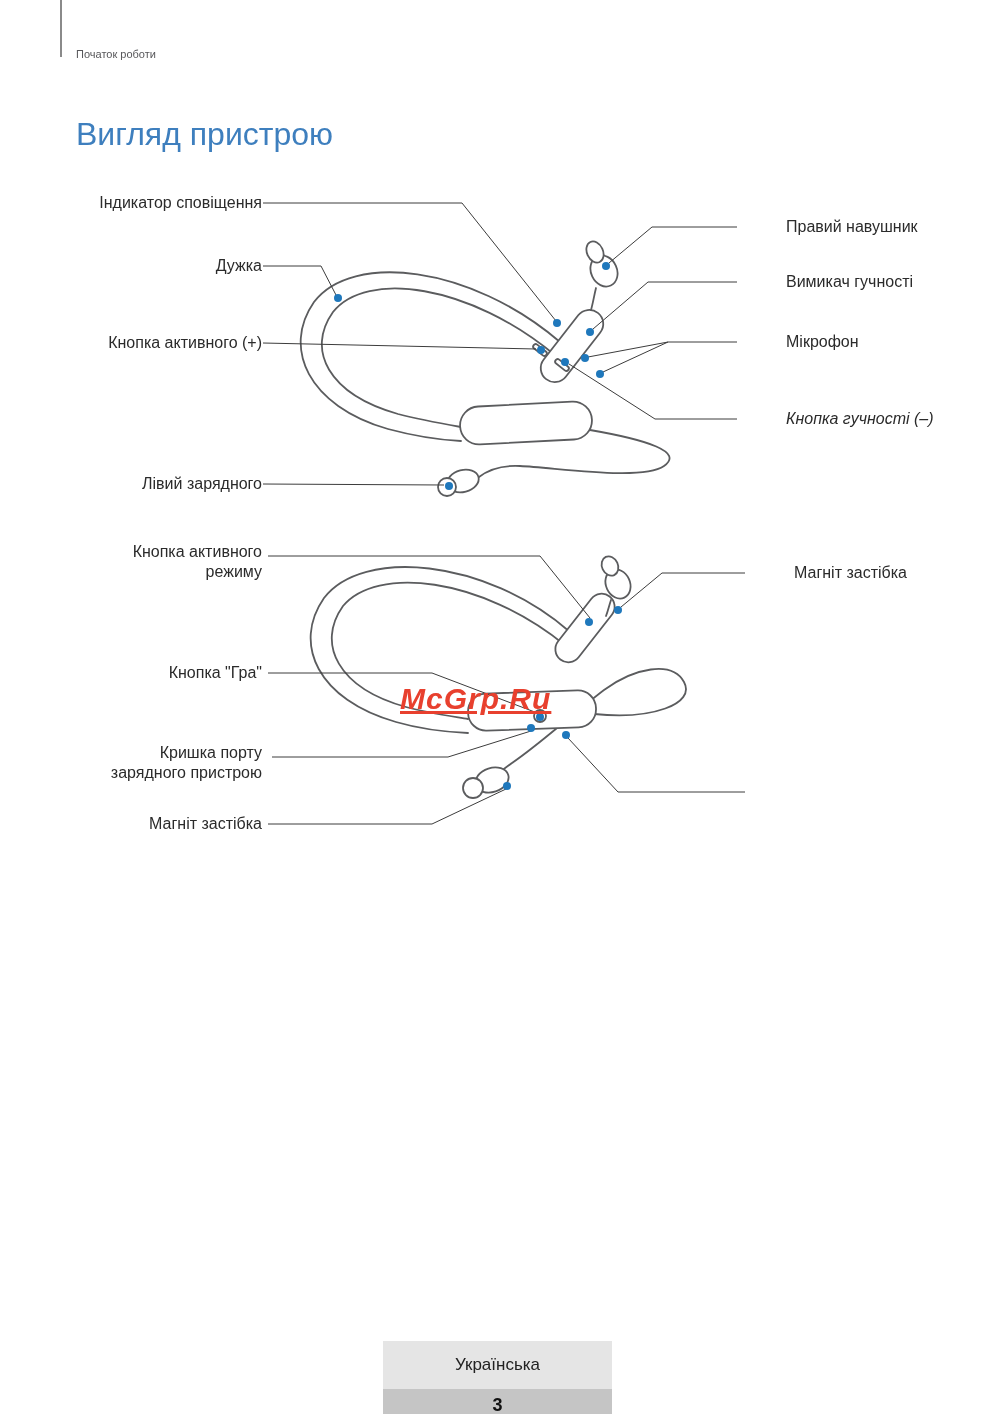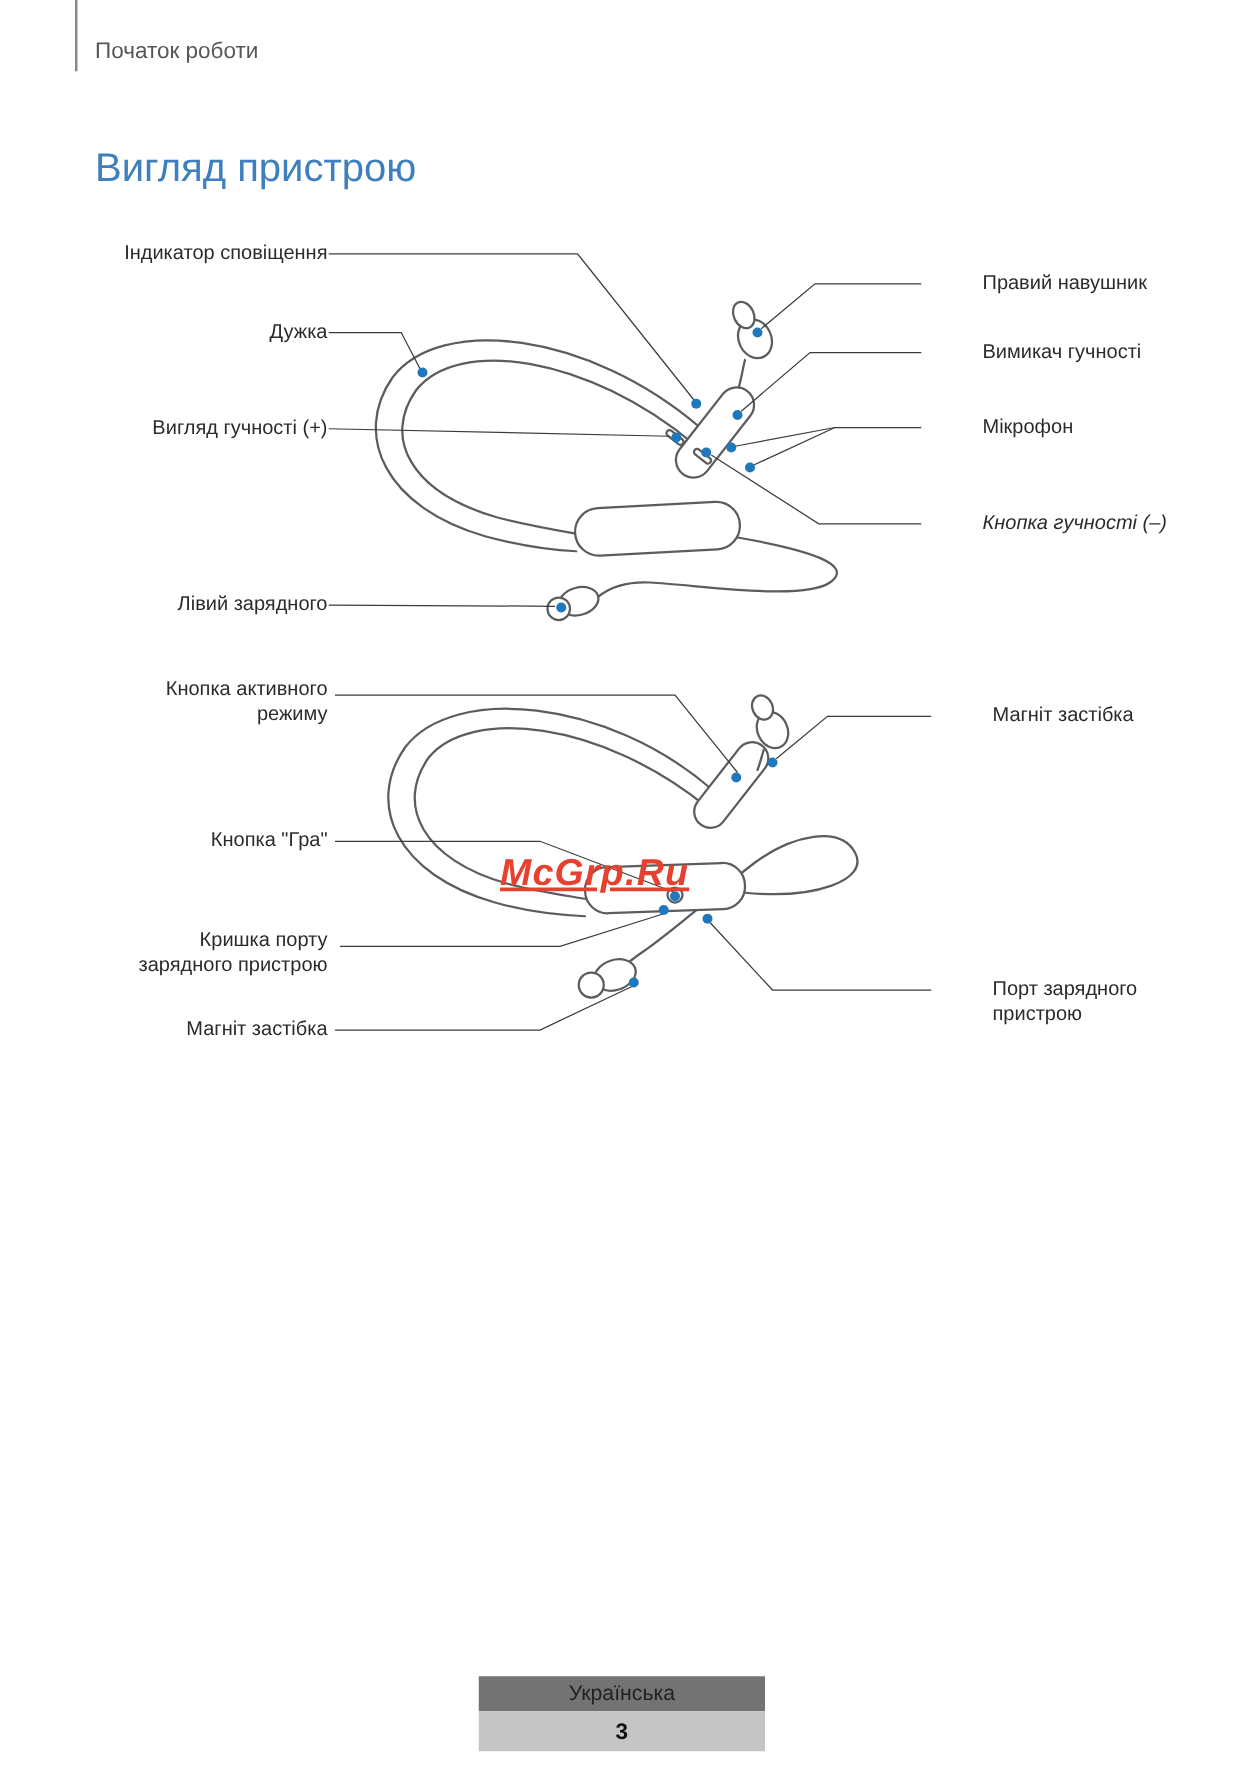--- a/index.html
+++ b/index.html
@@ -5,41 +5,41 @@
   html,body{margin:0;padding:0;background:#ffffff;}
   #page{
     position:relative;
     width:1000px;height:1414px;
     background:#ffffff;
     font-family:"Liberation Sans", sans-serif;
     overflow:hidden;
   }
   .abs{position:absolute;}
   #vrule{left:60px;top:0;width:2px;height:57px;background:#8a8a8a;}
-  #header-text{left:76px;top:30px;font-size:18px;color:#57575a;}
+  #header-text{left:76px;top:48px;font-size:11px;color:#57575a;}
   #page-title{left:76px;top:116px;font-size:32px;font-weight:500;color:#3e7fbe;}
   .lbl{font-size:16px;line-height:20px;color:#2b2b2b;white-space:pre-line;}
   .lbl-l{left:36px;width:226px;text-align:right;}
   .lbl-r{text-align:left;width:180px;margin-left:46px;}
   #diagram-svg{left:0;top:0;}
   .dev{fill:none;stroke:#5b5c5e;stroke-width:1.8;stroke-linecap:round;}
   .devfill{fill:#ffffff;stroke:#5b5c5e;stroke-width:1.8;}
   .callout{fill:none;stroke:#3c3c3c;stroke-width:1;}
   .dot{fill:#1f78bc;stroke:none;}
   #watermark{
     left:400px;top:682px;
     font-size:30px;font-weight:bold;font-style:italic;
     color:#e8402e;
     text-decoration:underline;
     text-decoration-thickness:3px;
     letter-spacing:1px;
   }
   #footer{left:383px;top:1341px;width:229px;}
   #footer-lang{
-    height:28px;background:#737373;
+    height:48px;background:#e5e5e5;
     display:flex;align-items:center;justify-content:center;
     font-size:17px;color:#222222;
   }
   #footer-page{
     height:32px;background:#c5c5c5;
     display:flex;align-items:center;justify-content:center;
     font-size:18px;font-weight:bold;color:#111111;
   }
 </style>
 </head>
@@ -127,38 +127,36 @@
       <polyline class="callout" points="268,824 432,824 506,789"></polyline>
       <circle class="dot" cx="507" cy="786" r="4"></circle>
 
       <polyline class="callout" points="745,792 618,792 568,738"></polyline>
       <circle class="dot" cx="566" cy="735" r="4"></circle>
     </g>
   </svg>
 
   <div class="abs lbl lbl-l" style="top:193px;">Індикатор сповіщення</div>
   <div class="abs lbl lbl-l" style="top:256px;">Дужка</div>
-  <div class="abs lbl lbl-l" style="top:333px;">Вигляд гучності (+)</div>
+  <div class="abs lbl lbl-l" style="top:333px;">Кнопка активного (+)</div>
   <div class="abs lbl lbl-l" style="top:474px;">Лівий зарядного</div>
 
   <div class="abs lbl lbl-r" style="left:740px;top:217px;">Правий навушник</div>
   <div class="abs lbl lbl-r" style="left:740px;top:272px;">Вимикач гучності</div>
   <div class="abs lbl lbl-r" style="left:740px;top:332px;">Мікрофон</div>
   <div class="abs lbl lbl-r" style="left:740px;top:409px;font-style:italic;">Кнопка гучності (–)</div>
 
   <div class="abs lbl lbl-l" style="top:542px;">Кнопка активного
 режиму</div>
   <div class="abs lbl lbl-l" style="top:663px;">Кнопка "Гра"</div>
   <div class="abs lbl lbl-l" style="top:743px;">Кришка порту
 зарядного пристрою</div>
   <div class="abs lbl lbl-l" style="top:814px;">Магніт застібка</div>
 
   <div class="abs lbl lbl-r" style="left:748px;top:563px;">Магніт застібка</div>
-  <div class="abs lbl lbl-r" style="left:748px;top:782px;">Порт зарядного
-пристрою</div>
 
   <div id="watermark" class="abs">McGrp.Ru</div>
 
   <div id="footer" class="abs">
     <div id="footer-lang">Українська</div>
     <div id="footer-page">3</div>
   </div>
 
 </div>
 

